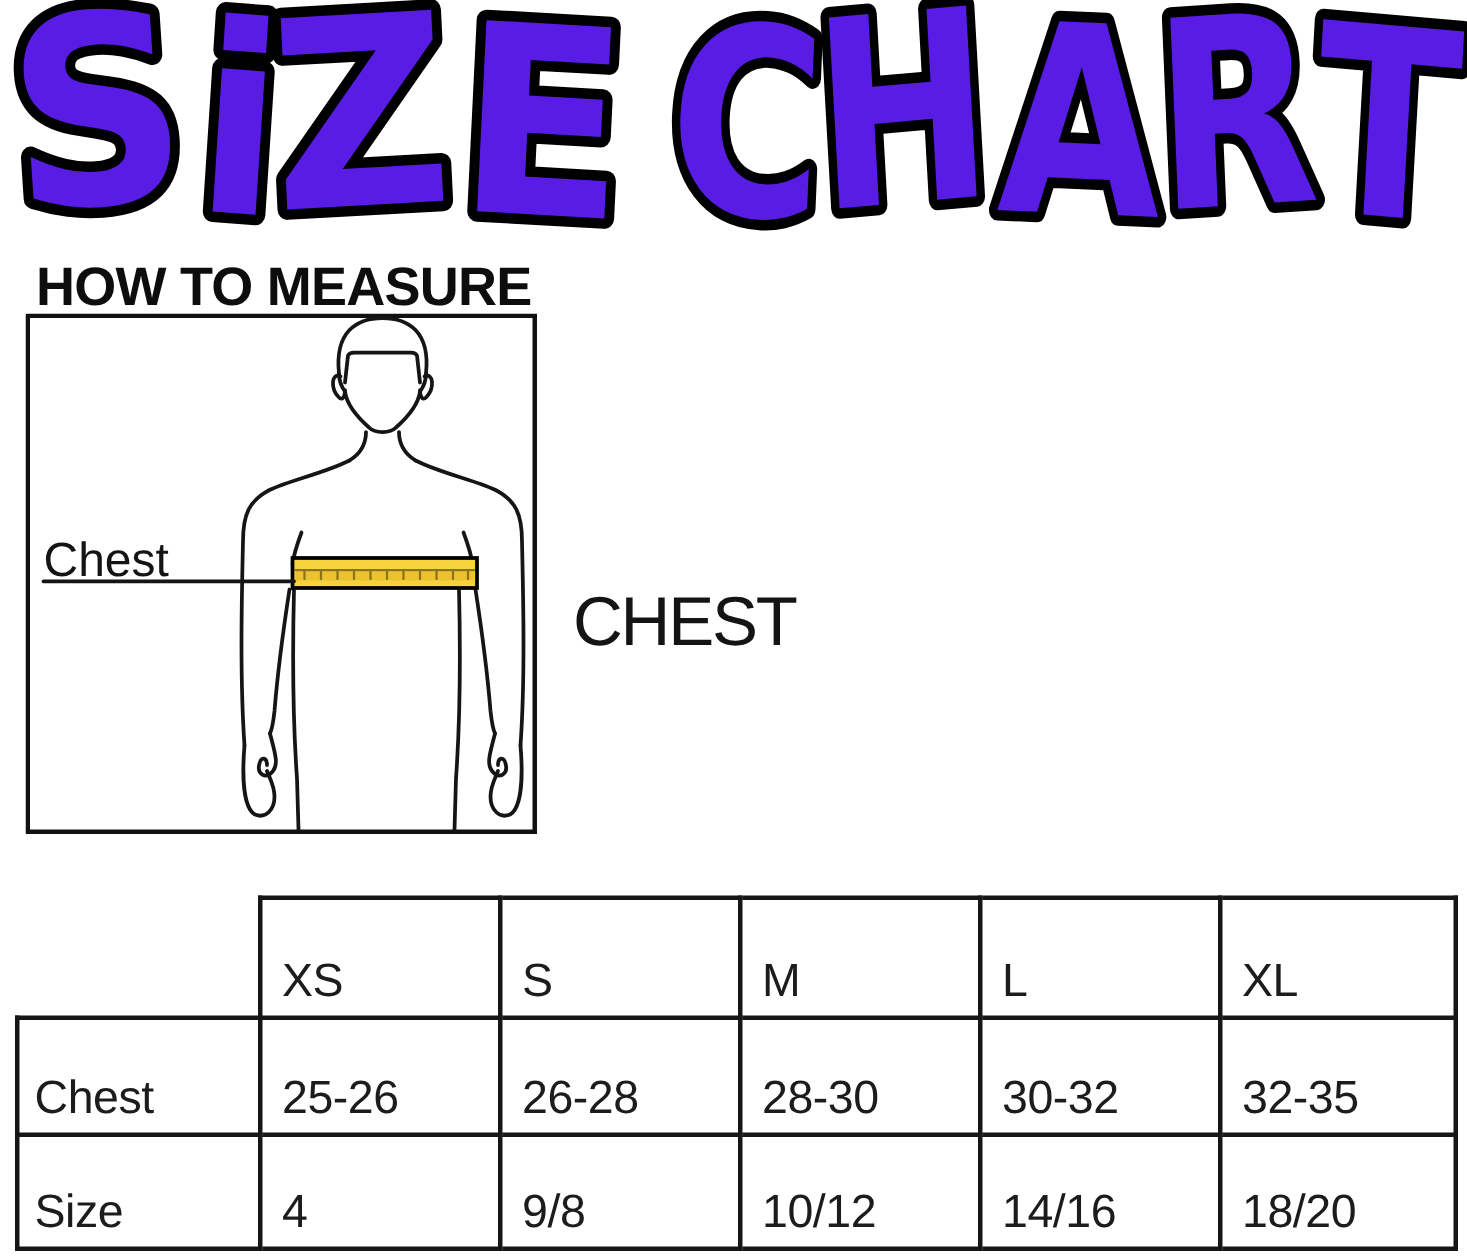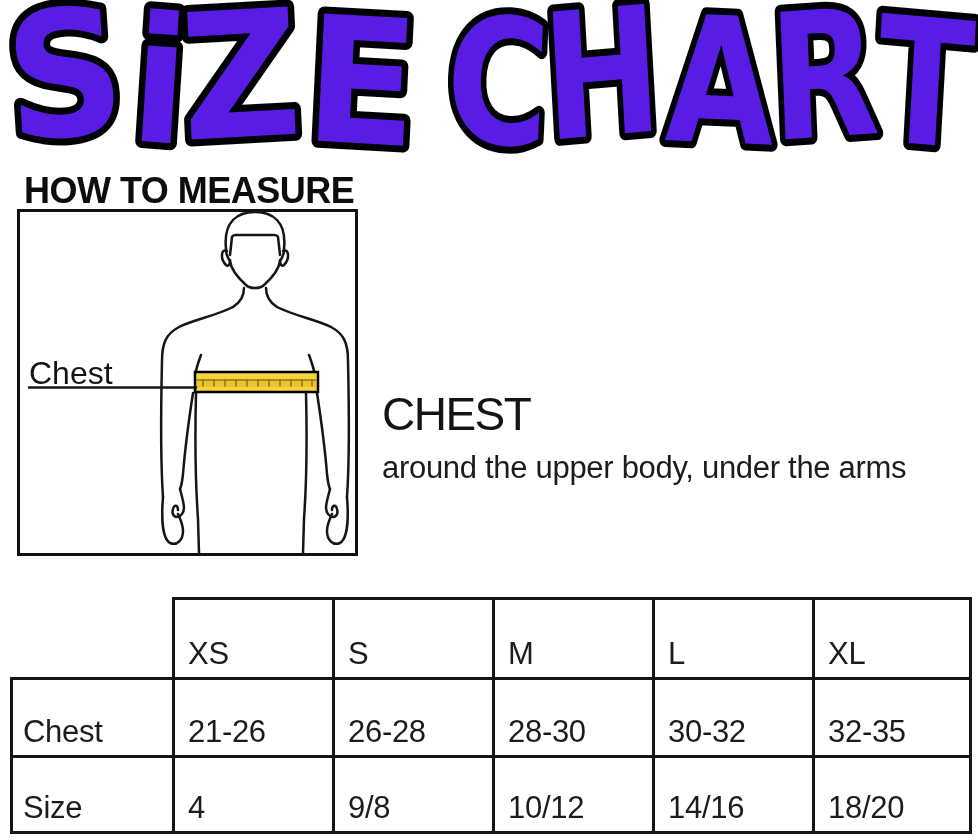--- a/index.html
+++ b/index.html
@@ -94,21 +94,20 @@
       <path d="M180,171 L299,171" style="stroke:#8A7518;stroke-width:1.5"></path>
       <path d="M186,171 V177 M197,171 V177 M208,171 V177 M219,171 V177 M230,171 V177 M241,171 V177 M252,171 V177 M263,171 V177 M274,171 V177 M285,171 V177 M295,171 V177" style="stroke:#8A7518;stroke-width:1.5"></path>
     </g>
 
     <text x="12" y="175" font-size="32" fill="#141414" font-family="Liberation Sans, sans-serif">Chest</text>
     <line x1="12" y1="178.5" x2="179" y2="178.5"></line>
   </svg>
 
   <div class="chest-heading">CHEST</div>
   <div class="instructions">
-    <div>around the upper body, under the arms</div>
   </div>
 
   <table class="size-table">
     <colgroup>
       <col style="width:162px">
         <col style="width:160px">
         <col style="width:160px">
       <col style="width:160px">
         <col style="width:160px">
         <col style="width:157px">
@@ -117,21 +116,21 @@
         <tr class="r-head">
       <td class="blank"></td>
       <td>XS</td>
       <td>S</td>
       <td>M</td>
       <td>L</td>
       <td>XL</td>
     </tr>
     <tr class="r-chest">
       <td class="row-label">Chest</td>
-      <td>21-26</td>
+      <td>25-26</td>
       <td>26-28</td>
       <td>28-30</td>
       <td>30-32</td>
       <td>32-35</td>
     </tr>
     <tr class="r-size">
       <td class="row-label">Size</td>
       <td>4</td>
       <td>9/8</td>
       <td>10/12</td>

